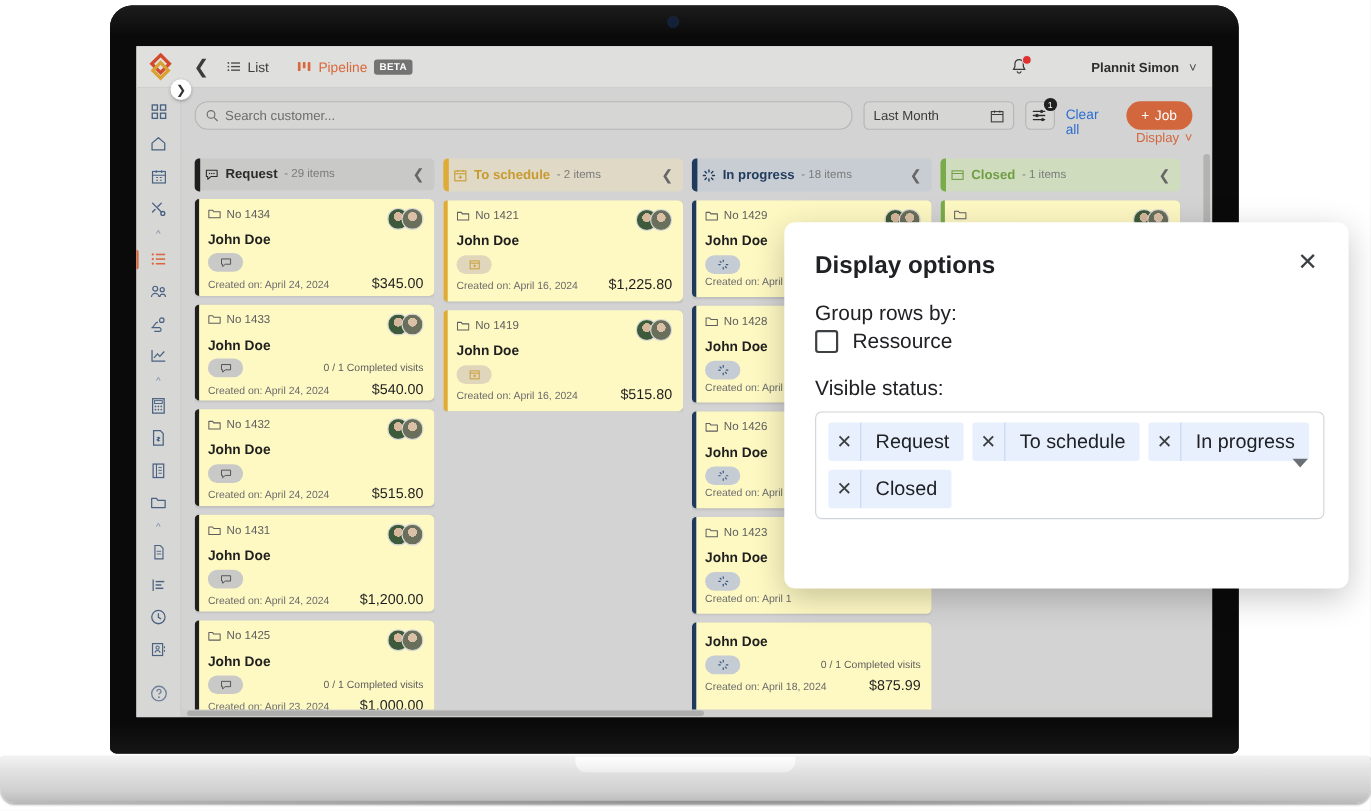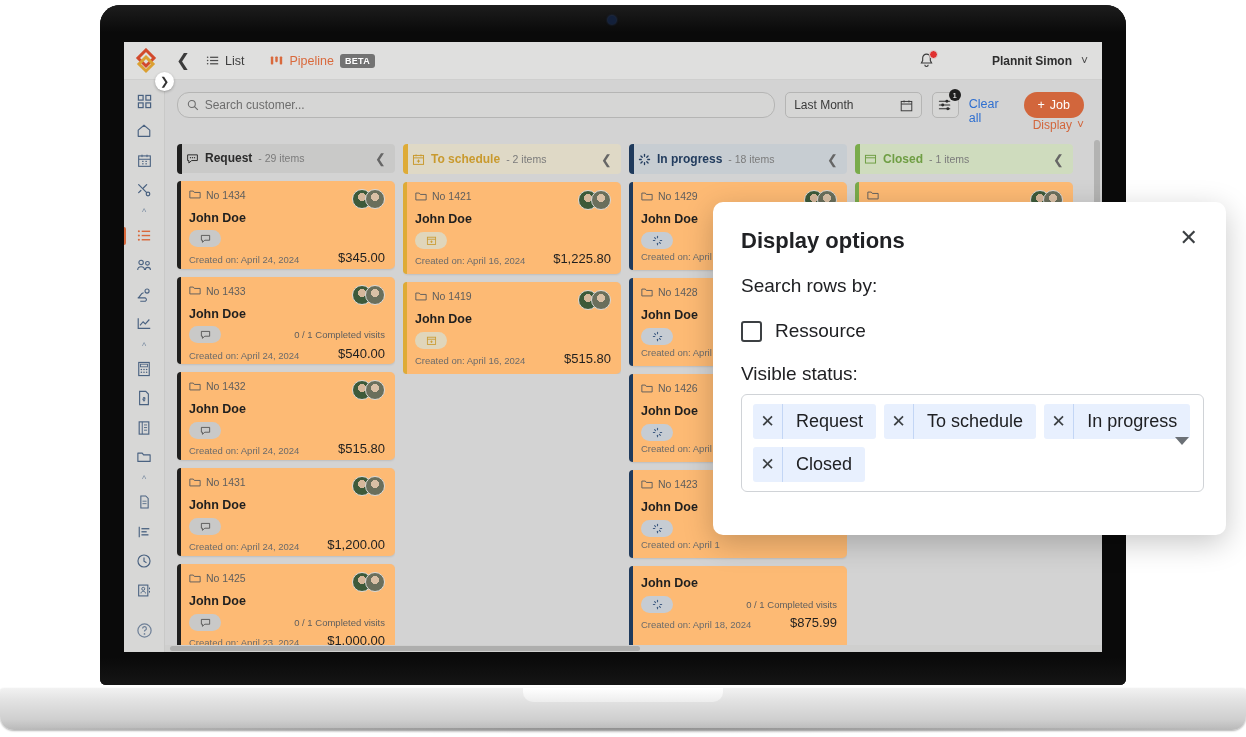--- a/index.html
+++ b/index.html
@@ -182,21 +182,21 @@
   .col-inprogress .col-head::before { background: #1f3a5c; }
   .col-inprogress .col-title { color: #223c5e; }
 
   .col-closed .col-head { background: #cfdcbe; }
   .col-closed .col-head::before { background: #7aab4b; }
   .col-closed .col-title { color: #6f9e44; }
 
   .col-body { margin-top: 8px; display: flex; flex-direction: column; gap: 8px; overflow: hidden; }
 
   .card {
-    background: #fdba74; border-radius: 5px; padding: 8px 10px 8px 12px;
+    background: #fef9c3; border-radius: 5px; padding: 8px 10px 8px 12px;
     position: relative; min-height: 83px;
     box-shadow: 0 1px 2px rgba(0,0,0,.1);
   }
   .card::before {
     content: ""; position: absolute; left: 0; top: 0; width: 4px; height: 100%;
     border-radius: 5px 0 0 5px;
   }
   .col-request .card::before { background: #1f1f1f; }
   .col-toschedule .card::before { background: #deab37; }
   .col-inprogress .card::before { background: #1f3a5c; }
@@ -242,21 +242,21 @@
   .dialog {
     position: absolute; left: 713px; top: 202px; width: 513px; height: 333px;
     background: #ffffff; border-radius: 10px;
     box-shadow: 0 8px 30px rgba(0,0,0,.22);
     padding: 26px 28px; z-index: 100;
   }
   .dlg-head { display: flex; align-items: flex-start; }
   .dlg-title { font-size: 22px; font-weight: bold; color: #202124; }
   .dlg-close { margin-left: auto; font-size: 22px; color: #3c4043; cursor: pointer; line-height: 20px; }
   .dlg-label { font-size: 19px; color: #202124; margin-top: 21px; }
-  .checkbox-row { display: flex; align-items: center; gap: 13px; margin-top: 23px; }
+  .checkbox-row { display: flex; gap: 13px; margin-top: 3px; }
   .checkbox {
     width: 21px; height: 21px; border: 2px solid #3c4043; border-radius: 3px; cursor: pointer;
     background: #fff;
   }
   .checkbox-label { font-size: 19px; color: #202124; }
   .dlg-label2 { font-size: 19px; color: #202124; margin-top: 21px; }
   .multiselect {
     margin-top: 9px; border: 1px solid #d0d3d7; border-radius: 6px;
     min-height: 96px; padding: 9px 11px; position: relative;
     display: flex; flex-wrap: wrap; align-content: flex-start; gap: 8px;
@@ -977,21 +977,21 @@
       <div class="hscroll-thumb"></div>
 
     </div>
   </div>
 
   <div class="dialog">
     <div class="dlg-head">
       <span class="dlg-title">Display options</span>
       <span class="dlg-close">✕</span>
     </div>
-    <div class="dlg-label">Search rows by:</div>
+    <div class="dlg-label">Group rows by:</div>
     <div class="checkbox-row">
       <span class="checkbox"></span>
       <span class="checkbox-label">Ressource</span>
     </div>
     <div class="dlg-label2">Visible status:</div>
     <div class="multiselect">
       <div class="tag">
         <span class="tag-x">✕</span>
         <span class="tag-label">Request</span>
       </div>

